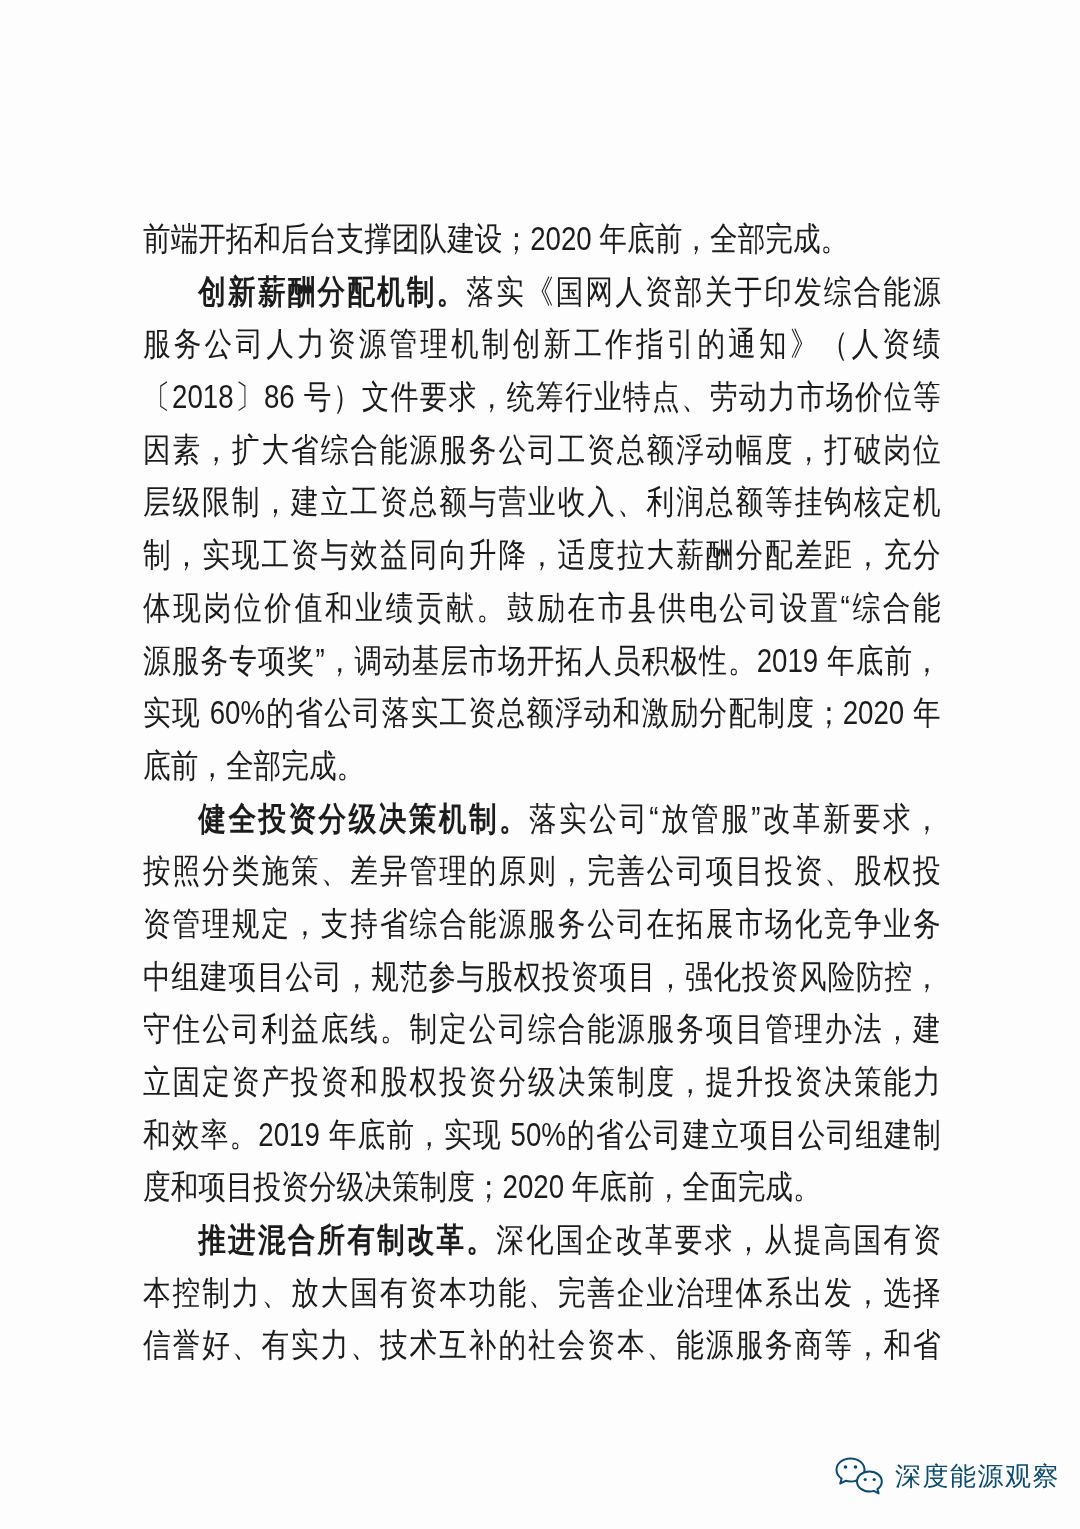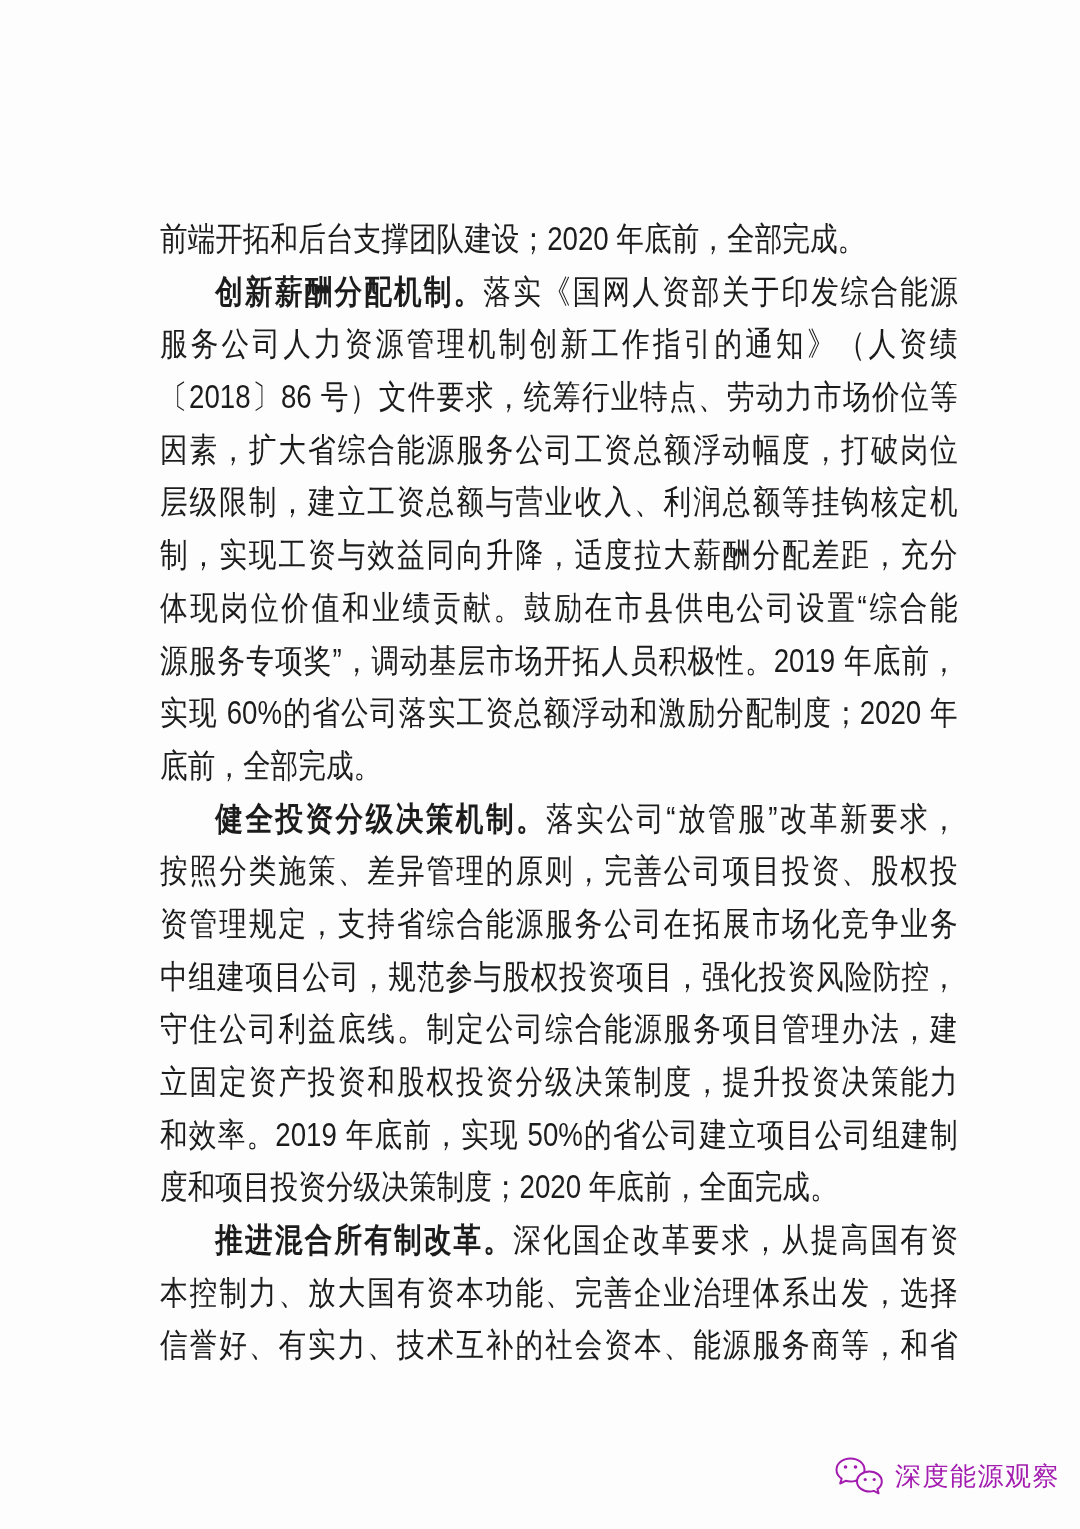--- a/index.html
+++ b/index.html
@@ -4,21 +4,21 @@
 <style>
   html,body{margin:0;padding:0;}
   body{
     width:1080px;height:1529px;
     position:relative;overflow:hidden;
     background:#fdfdfd;
     font-family:"Liberation Sans", sans-serif;
   }
   .page{position:absolute;inset:0;}
   .content{
-    position:absolute;left:160px;top:213px;width:798px;
+    position:absolute;left:143px;top:213px;width:798px;
     color:#1c1c1c;
   }
   .line{
     width:952px;
     height:52.7px;
     line-height:52.7px;
     font-size:33px;
     transform:scaleX(0.838);
     transform-origin:0 0;
     text-align:justify;
@@ -68,21 +68,21 @@
       <div class="line"><span class="seg">中组建项目公司，规范参与股权投资项目，强化投资风险防控，</span></div>
       <div class="line"><span class="seg">守住公司利益底线。制定公司综合能源服务项目管理办法，建</span></div>
       <div class="line"><span class="seg">立固定资产投资和股权投资分级决策制度，提升投资决策能力</span></div>
       <div class="line"><span class="seg">和效率。2019 年底前，实现 50%的省公司建立项目公司组建制</span></div>
       <div class="line end"><span class="seg">度和项目投资分级决策制度；2020 年底前，全面完成。</span></div>
       <div class="line indent"><span class="seg bold">推进混合所有制改革。</span><span class="seg">深化国企改革要求，从提高国有资</span></div>
       <div class="line"><span class="seg">本控制力、放大国有资本功能、完善企业治理体系出发，选择</span></div>
       <div class="line"><span class="seg">信誉好、有实力、技术互补的社会资本、能源服务商等，和省</span></div>
     </div>
 
-  <div class="watermark" style="color: #a21caf;">
+  <div class="watermark" style="color: #0c4a6e;">
     <svg class="wechat-icon" width="52" height="40" viewBox="0 0 52 40" aria-hidden="true">
       <g stroke="currentColor" stroke-width="2" fill="#fdfdfd" stroke-linejoin="round">
         <path d="M16.5 2.5 C8.5 2.5 2.5 7.5 2.5 13.8 c0 3.6 2 6.8 5.1 8.9 l-1.4 4.8 5.4-2.7 c1.5 .4 3.2 .7 4.9 .7 8 0 14-5 14-11.7 0-6.3-6-11.3-14-11.3 Z"></path>
         <path d="M35.5 15.5 c-7 0-12.5 4.4-12.5 10 0 5.6 5.5 10 12.5 10 1.5 0 3-.2 4.3-.6 l4.8 2.4 -1.2-4.2 c2.7-1.8 4.4-4.6 4.4-7.6 0-5.6-5.6-10-12.3-10 Z"></path>
       </g>
       <g fill="currentColor" stroke="none">
         <circle cx="11.5" cy="11" r="1.8"></circle>
         <circle cx="21.5" cy="11" r="1.8"></circle>
         <circle cx="31.2" cy="23.5" r="1.6"></circle>
         <circle cx="40.2" cy="23.5" r="1.6"></circle>

